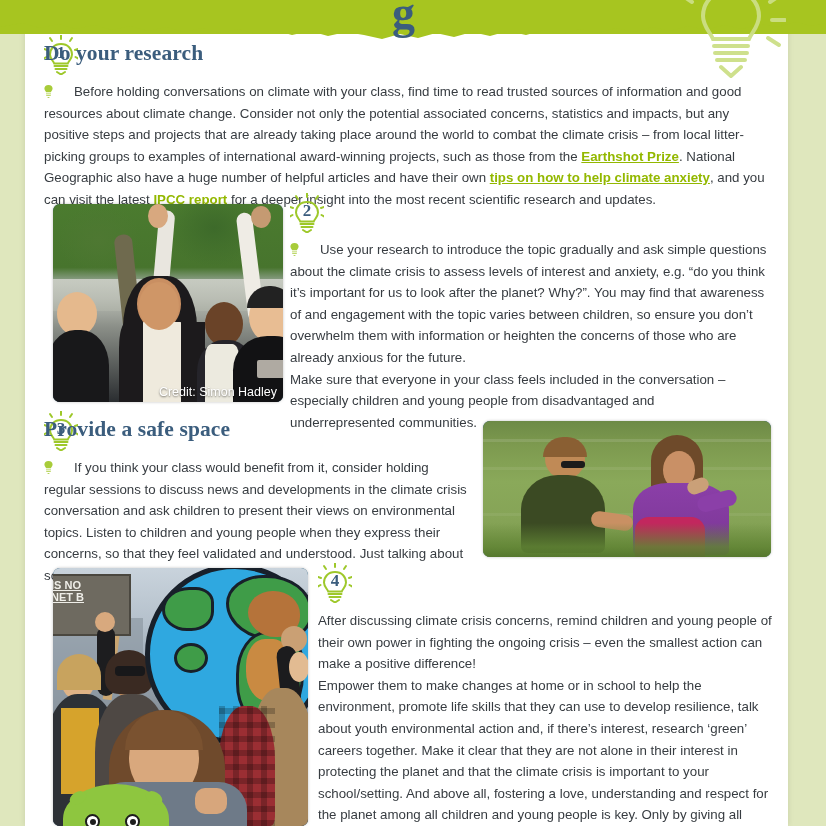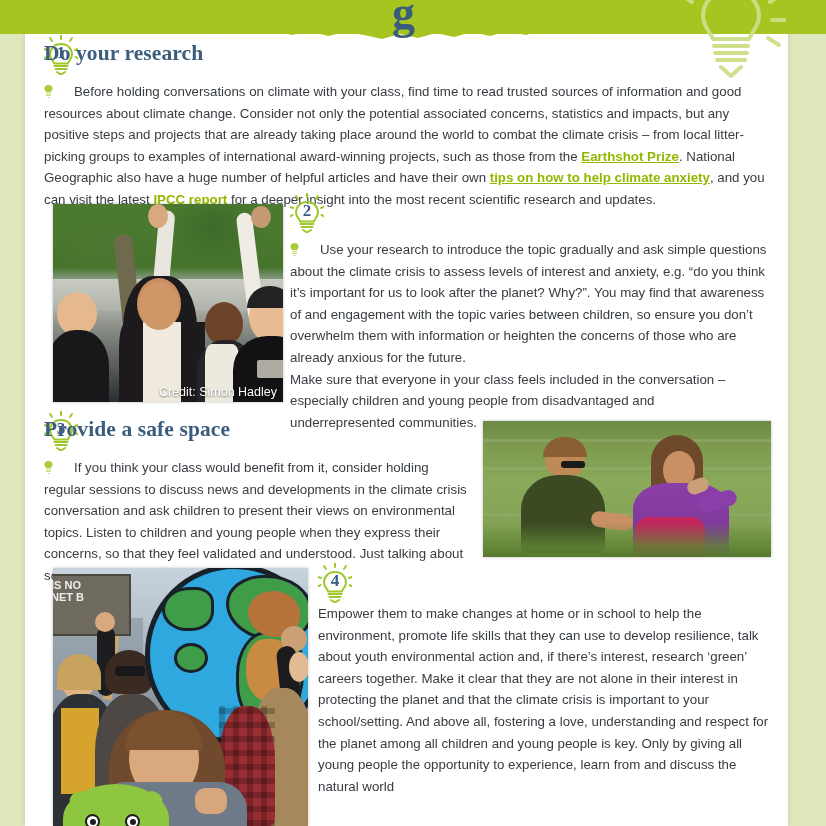--- a/index.html
+++ b/index.html
@@ -135,20 +135,21 @@
     vertical-align: -2px;
     margin-right: 3px;
   }
 
   
   .photo {
     position: absolute;
     overflow: hidden;
     background: #0c4a6e;
     box-shadow: 0 0 3px rgba(0,0,0,0.25);
+    border-radius: 7px;
   }
   .photo .cap {
     position: absolute;
     right: 6px;
     bottom: 3px;
     font-family: "Liberation Sans", sans-serif;
     font-size: 12.5px;
     color: #ffffff;
     text-shadow: 0 1px 2px rgba(0,0,0,0.55);
     z-index: 5;
@@ -410,32 +411,33 @@
             <line x1="26" y1="6" x2="28" y2="3"></line>
             <line x1="3" y1="15" x2="0" y2="14"></line>
             <line x1="31" y1="15" x2="34" y2="14"></line>
             <line x1="2.5" y1="22" x2="0" y2="23.5"></line>
             <line x1="31.5" y1="22" x2="34" y2="23.5"></line>
           </g>
         </svg>
         <div class="numtext">4</div>
       </div>
     </div>
+    <p class="body" style="margin-top:7px; width:456px;">After discussing climate crisis concerns, remind children and young people of their own power in fighting the ongoing crisis – even the smallest action can make a positive difference!</p>
     <p class="body" style="width:456px;">Empower them to make changes at home or in school to help the environment, promote life skills that they can use to develop resilience, talk about youth environmental action and, if there’s interest, research ‘green’ careers together. Make it clear that they are not alone in their interest in protecting the planet and that the climate crisis is important to your school/setting. And above all, fostering a love, understanding and respect for the planet among all children and young people is key. Only by giving all young people the opportunity to experience, learn from and discuss the natural world</p>
   </div>
 
   <div class="photo" id="photo3">
     <div class="bg"></div>
 
     <div style="position:absolute;left:0;top:50px;width:90px;height:110px;background:#8d98a3;opacity:.7;"></div>
     <div style="position:absolute;left:170px;top:24px;width:90px;height:120px;background:#97a2ad;opacity:.6;"></div>
 
     <div class="pole" style="left:56px; top:28px; width:9px; height:104px; transform:rotate(7deg);"></div>
     <div class="placard" style="left:-6px; top:6px; width:84px; height:62px;">
-      <span style="white-space:pre-line;">IS NO
+      <span style="white-space:pre-line;text-decoration:underline;">IS NO
 NET B</span>
     </div>
 
     <div style="position:absolute;left:44px;top:58px;width:18px;height:70px;background:#1d1d1f;border-radius:9px;"></div>
     <div class="head" style="left:42px; top:44px; width:20px; height:20px; background:#d8a97e;"></div>
 
     <div class="head" style="left:8px; top:92px; width:34px; height:40px; background:#dfb386;"></div>
     <div style="position:absolute;left:4px;top:86px;width:44px;height:36px;background:#c8a35e;border-radius:22px 22px 0 0;"></div>
     <div class="person" style="left:-8px; top:126px; width:74px; height:132px; background:#2d3136;"></div>
     <div style="position:absolute;left:8px;top:140px;width:38px;height:86px;background:#d6a32c;"></div>

